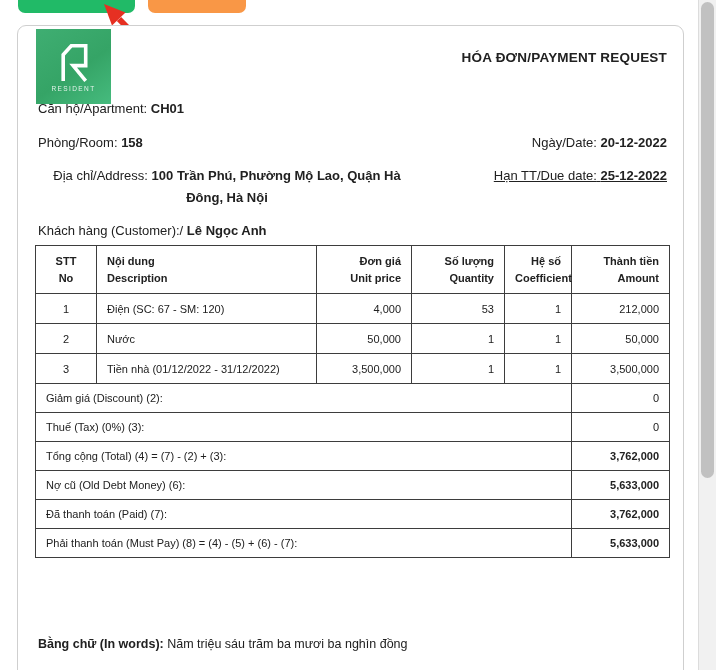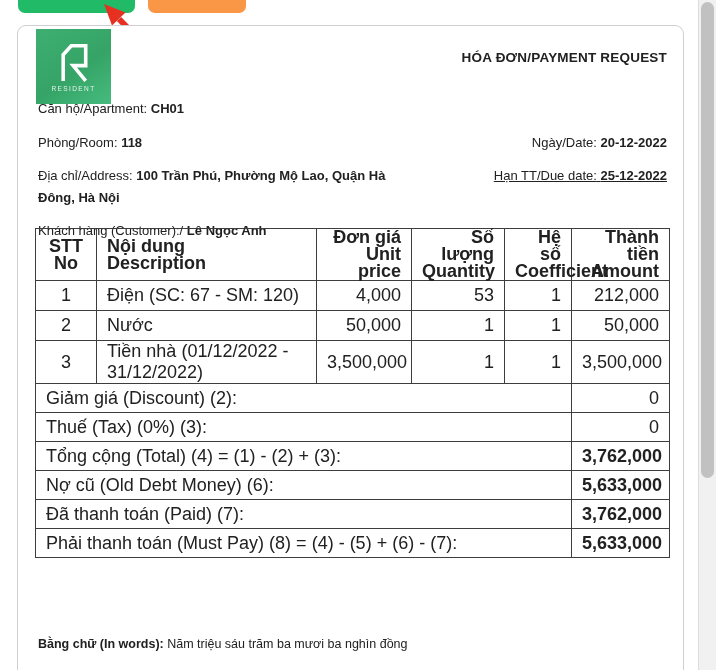--- a/index.html
+++ b/index.html
@@ -24,23 +24,23 @@
     background:linear-gradient(145deg,#3fae72,#35a466 55%,#46bb7e);
     display:flex; flex-direction:column; align-items:center; justify-content:center; }
   .logo-brand { font-size:6.5px; letter-spacing:1.4px; color:rgba(255,255,255,.85); margin-top:2px; }
 
   .title { position:absolute; right:16px; top:24px; font-weight:bold; font-size:13.5px; letter-spacing:.2px; }
 
   .f { position:absolute; font-size:13px; line-height:22px; }
   .f .b { font-weight:bold; }
   .fl { left:20px; }
   .fr { right:16px; text-align:right; }
-  .addr { width:378px; }
-
-  table { position:absolute; left:17px; top:202px; width:634px; border-collapse:collapse; table-layout:fixed; font-size:18px; }
+  .addr { width:378px;text-align:center; }
+
+  table { position:absolute; left:17px; top:219px; width:634px; border-collapse:collapse; table-layout:fixed; font-size:11px; }
   th,td { border:1px solid #3d3d3d; padding:0 10px; vertical-align:middle; }
   th { font-weight:bold; height:48px; }
   th .ln { line-height:17px; }
   .c { text-align:center; } .l { text-align:left; } .r { text-align:right; }
   .item-row td { height:30px; }
   .sum-row td { height:29px; }
   .b { font-weight:bold; }
 
   .inwords { position:absolute; left:20px; top:611px; font-size:12.5px; }
   .inwords .b { font-weight:bold; }
@@ -75,21 +75,21 @@
     </div>
 
     <div class="title">HÓA ĐƠN/PAYMENT REQUEST</div>
 
     <div class="f fl" style="top:72px;">
       <span>Căn hộ/Apartment:</span>
       <span class="b">CH01</span>
     </div>
     <div class="f fl" style="top:106px;">
       <span>Phòng/Room:</span>
-      <span class="b">118</span>
+      <span class="b">158</span>
     </div>
     <div class="f fl addr" style="top:139px;">
       <span>Địa chỉ/Address:</span>
       <span class="b">100 Trần Phú, Phường Mộ Lao, Quận Hà Đông, Hà Nội</span>
     </div>
     <div class="f fl" style="top:194px;">
       <span>Khách hàng (Customer):/</span>
       <span class="b">Lê Ngọc Anh</span>
     </div>
 
@@ -164,21 +164,21 @@
       </tr>
       <tr class="sum-row">
         <td class="l" colspan="5">Giảm giá (Discount) (2):</td>
         <td class="r">0</td>
       </tr>
       <tr class="sum-row">
         <td class="l" colspan="5">Thuế (Tax) (0%) (3):</td>
         <td class="r">0</td>
       </tr>
       <tr class="sum-row">
-        <td class="l" colspan="5">Tổng cộng (Total) (4) = (1) - (2) + (3):</td>
+        <td class="l" colspan="5">Tổng cộng (Total) (4) = (7) - (2) + (3):</td>
         <td class="r b">3,762,000</td>
       </tr>
       <tr class="sum-row">
         <td class="l" colspan="5">Nợ cũ (Old Debt Money) (6):</td>
         <td class="r b">5,633,000</td>
       </tr>
       <tr class="sum-row">
         <td class="l" colspan="5">Đã thanh toán (Paid) (7):</td>
         <td class="r b">3,762,000</td>
       </tr>

